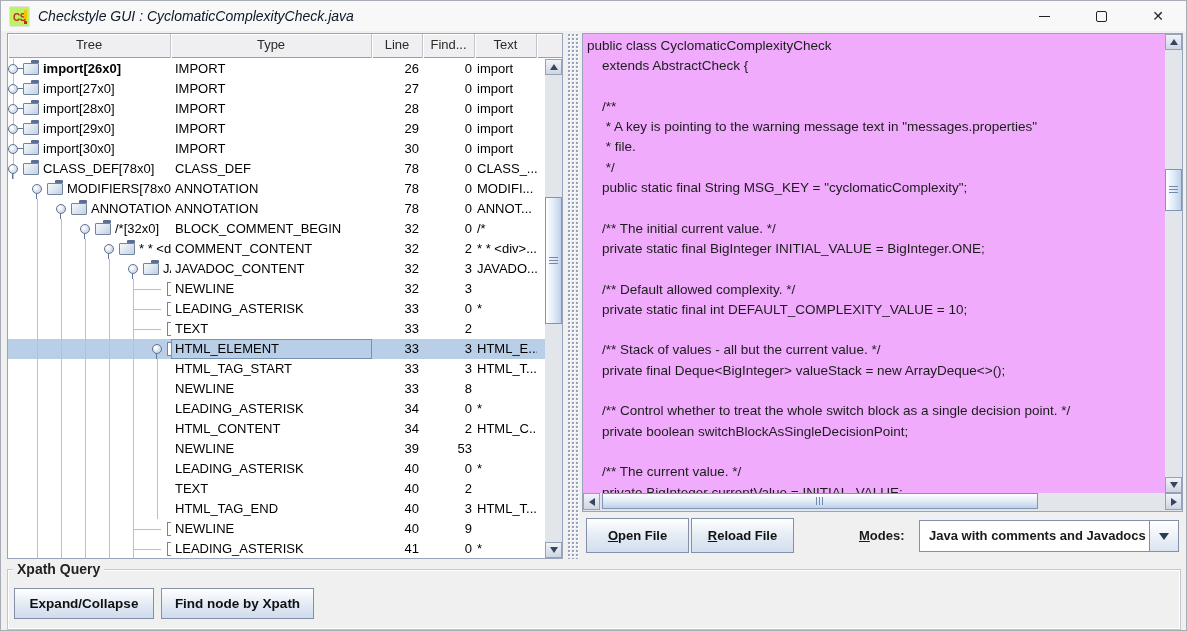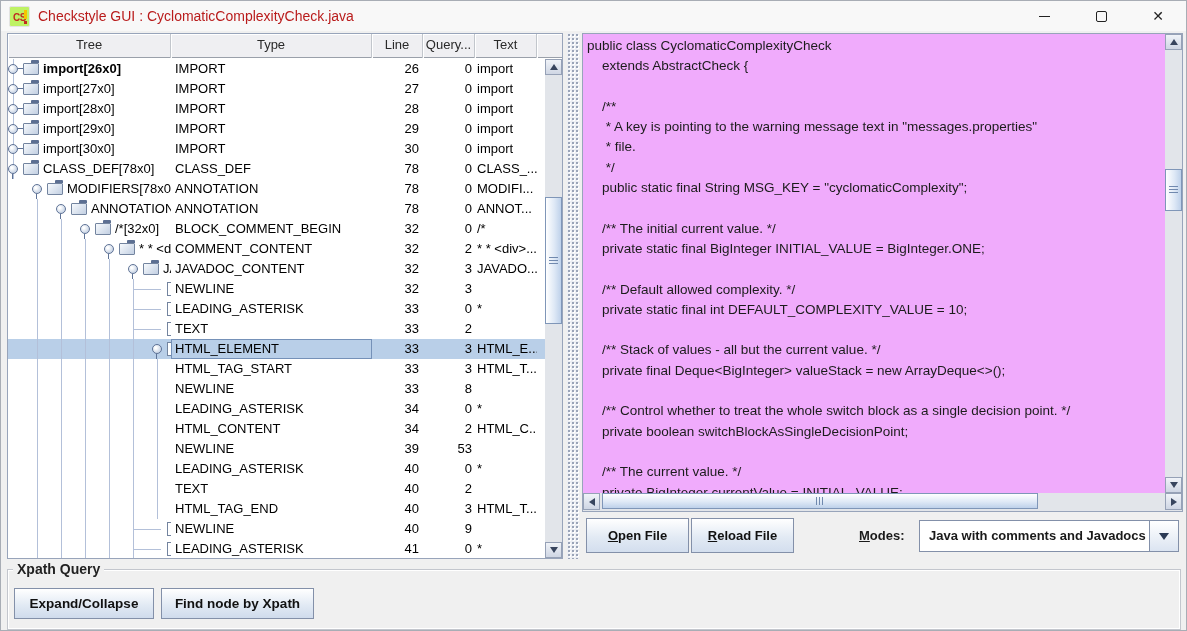--- a/index.html
+++ b/index.html
@@ -8,21 +8,21 @@
          overflow:hidden; color:#1a1a1a; }
   .window { position:absolute; inset:0; border:1px solid #a8adb5; background:#f0f0f0; }
 
   
   .titlebar { position:absolute; left:0; top:0; width:100%; height:30px; background:#f8f8f8; }
   .app-icon { position:absolute; left:8px; top:5px; width:21px; height:21px; background:#bef264;
               border:1px solid #e3e3e3; border-radius:2px; text-align:center; }
   .app-icon .cs { font-size:10px; font-weight:bold; color:#c02b20; line-height:19px; letter-spacing:-0.5px; }
   .app-icon .bang { position:absolute; right:2px; top:3px; width:3px; height:9px; background:#f5c400; }
   .app-icon .dot { position:absolute; right:2px; top:14px; width:3px; height:3px; background:#c02b20; }
-  .window-title { position:absolute; left:37px; top:0; line-height:30px; font-size:14px; color:#b91c1c; }
+  .window-title { position:absolute; left:37px; top:0; line-height:30px; font-size:14px; color:#0f172a;font-style:italic; }
   .win-btn { position:absolute; top:0; width:46px; height:30px; background:transparent; border:none; cursor:default; }
   .win-btn.min { left:1020px; } .win-btn.max { left:1077px; } .win-btn.close { left:1134px; }
   .glyph-min { display:inline-block; width:11px; height:1px; background:#222; vertical-align:middle; }
   .glyph-max { display:inline-block; width:11px; height:11px; border:1.2px solid #222; border-radius:2px; vertical-align:middle; }
   .glyph-close { font-size:14px; color:#222; line-height:30px; }
 
   
   .left-sp { position:absolute; left:6px; top:32px; width:556px; height:526px;
              border:1px solid #98a4ba; background:#fff; }
   .thead { position:absolute; left:0; top:0; width:554px; height:24px; display:flex;
@@ -129,21 +129,21 @@
     <button class="win-btn min"><span class="glyph-min"></span></button>
     <button class="win-btn max"><span class="glyph-max"></span></button>
     <button class="win-btn close"><span class="glyph-close">✕</span></button>
   </div>
 
   <div class="left-sp">
     <div class="thead">
       <div class="hcell hw0">Tree</div>
       <div class="hcell hw1">Type</div>
       <div class="hcell hw2">Line</div>
-      <div class="hcell hw3">Query...</div>
+      <div class="hcell hw3">Find...</div>
       <div class="hcell hw4">Text</div>
       <div class="hcell hw5"></div>
     </div>
     <div class="tbody">
         <div class="trow">
           <div class="tc c-tree">
             <div class="guide" style="left: 5px;"></div>
             <div class="handle collapsed" style="left: 0px;"></div>
             <div class="folder" style="left: 15px;"></div>
             <div class="tlabel" style="left: 35px; font-weight: bold;">import[26x0]</div>

